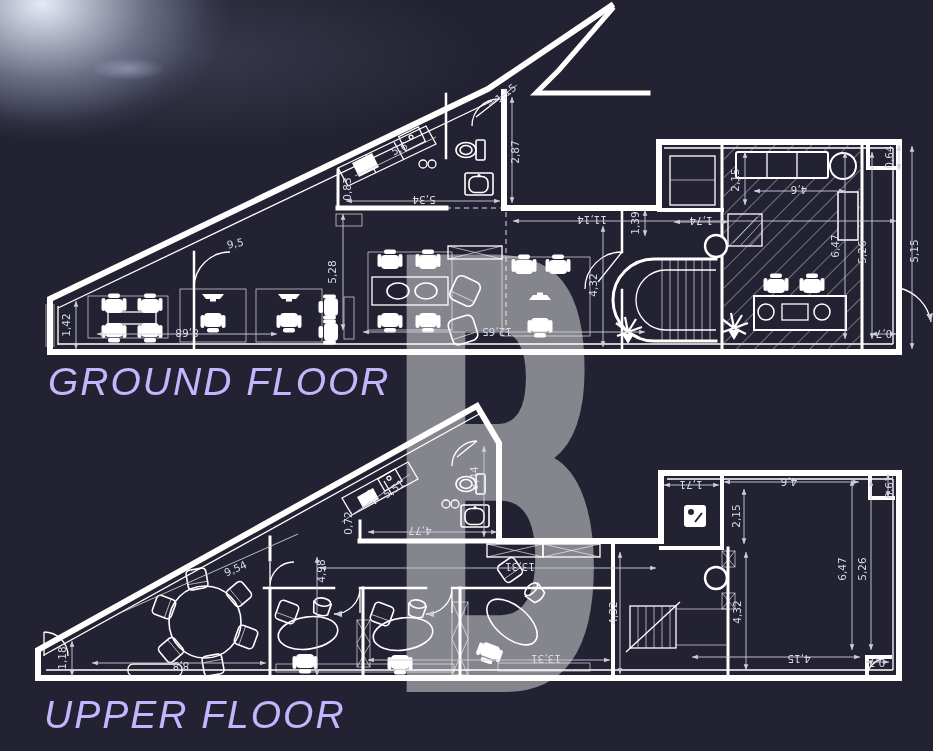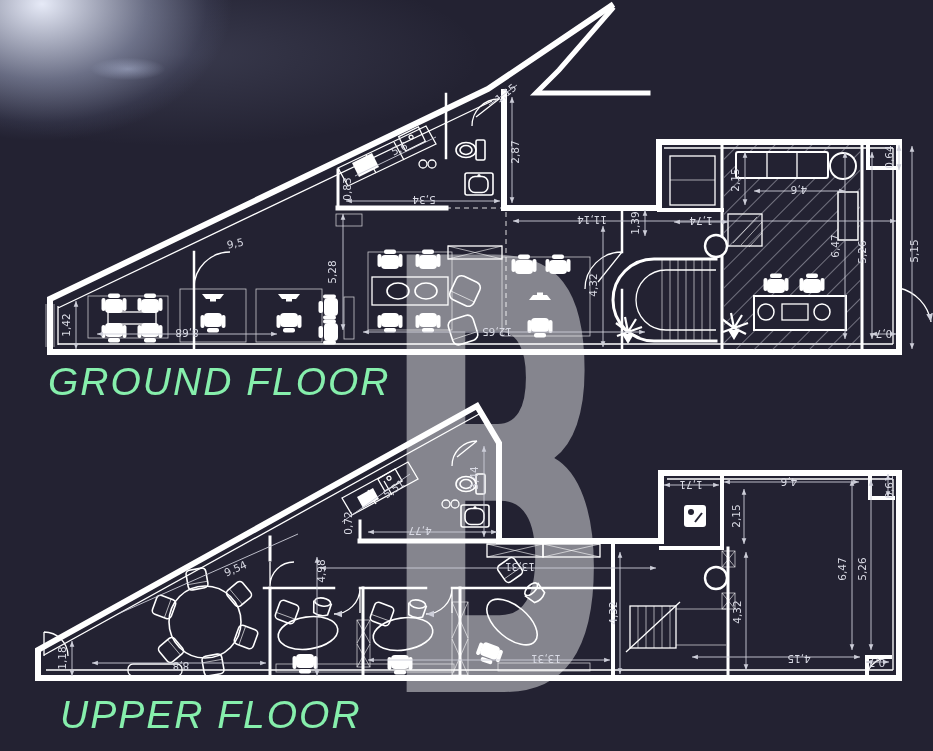--- a/index.html
+++ b/index.html
@@ -16,24 +16,24 @@
   .w4{stroke:#fff;stroke-width:4;fill:none;stroke-linecap:square}
   .w3{stroke:#fff;stroke-width:3;fill:none;stroke-linecap:square}
   .w25{stroke:#fff;stroke-width:2.5;fill:none;stroke-linecap:square}
   .t{stroke:#fff;stroke-width:1.3;fill:none}
   .t08{stroke:#fff;stroke-width:0.8;fill:none;opacity:.75}
   .f{stroke:#fff;stroke-width:1.6;fill:none}
   .fb{stroke:#fff;fill:#232232}
   .dash{stroke:#fff;stroke-width:1;fill:none;stroke-dasharray:5 4;opacity:.85}
   .dl{stroke:#cdced9;stroke-width:0.9;fill:none}
   .dim{font:10.5px "DejaVu Sans",sans-serif;fill:#d9dae4;text-anchor:middle}
-  .title{position:absolute;color:#86efac;font-family:"Liberation Sans",sans-serif;
+  .title{position:absolute;color:#c4b5fd;font-family:"Liberation Sans",sans-serif;
          font-style:italic;font-weight:300;font-size:39px;letter-spacing:2px;white-space:nowrap;}
   #gf-title{left:48px;top:360px;}
-  #uf-title{left:44px;top:693px;margin-left:16px;}
+  #uf-title{left:44px;top:693px;}
 </style>
 </head>
 <body>
 
 <div id="canvas">
   <div class="flare"></div>
 
   <svg width="933" height="751" viewBox="0 0 933 751">
     <defs>
       <pattern id="hatch" patternUnits="userSpaceOnUse" width="13" height="13" patternTransform="rotate(45)">

